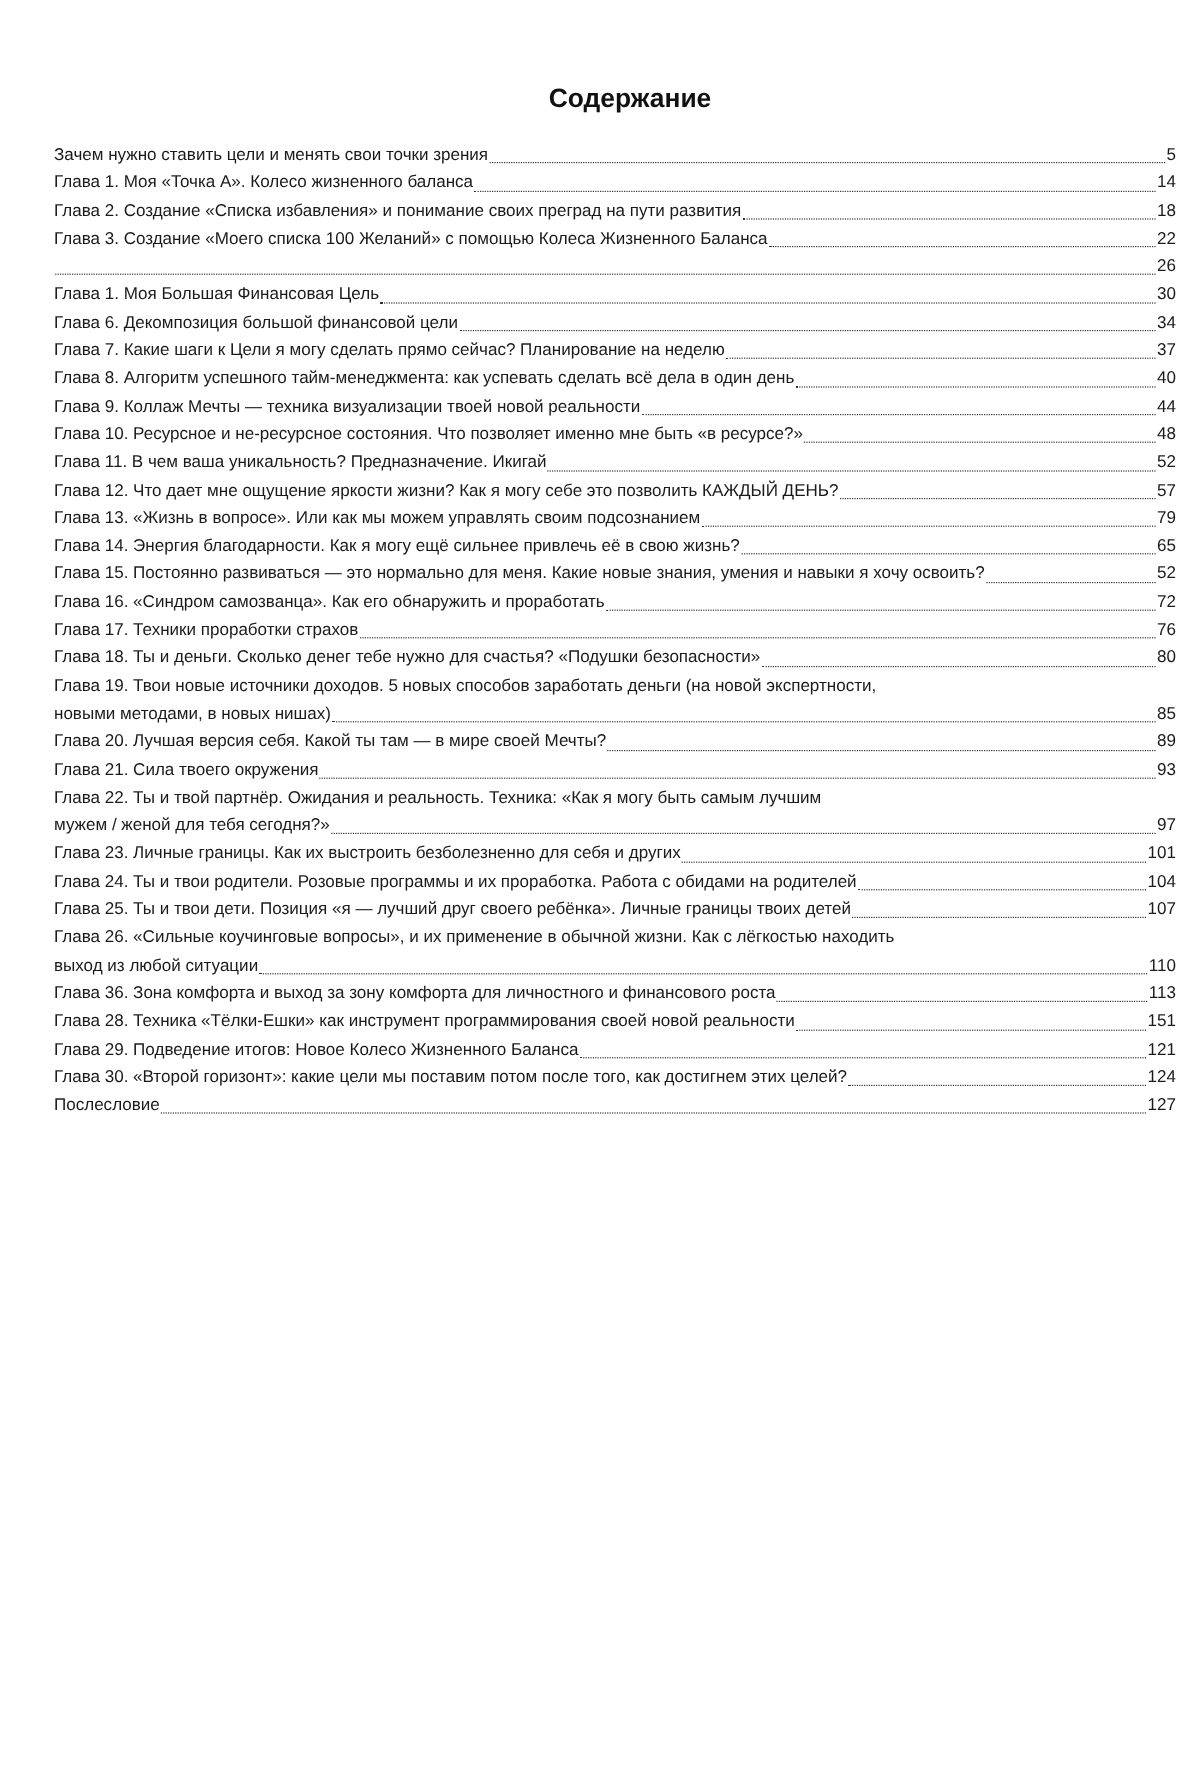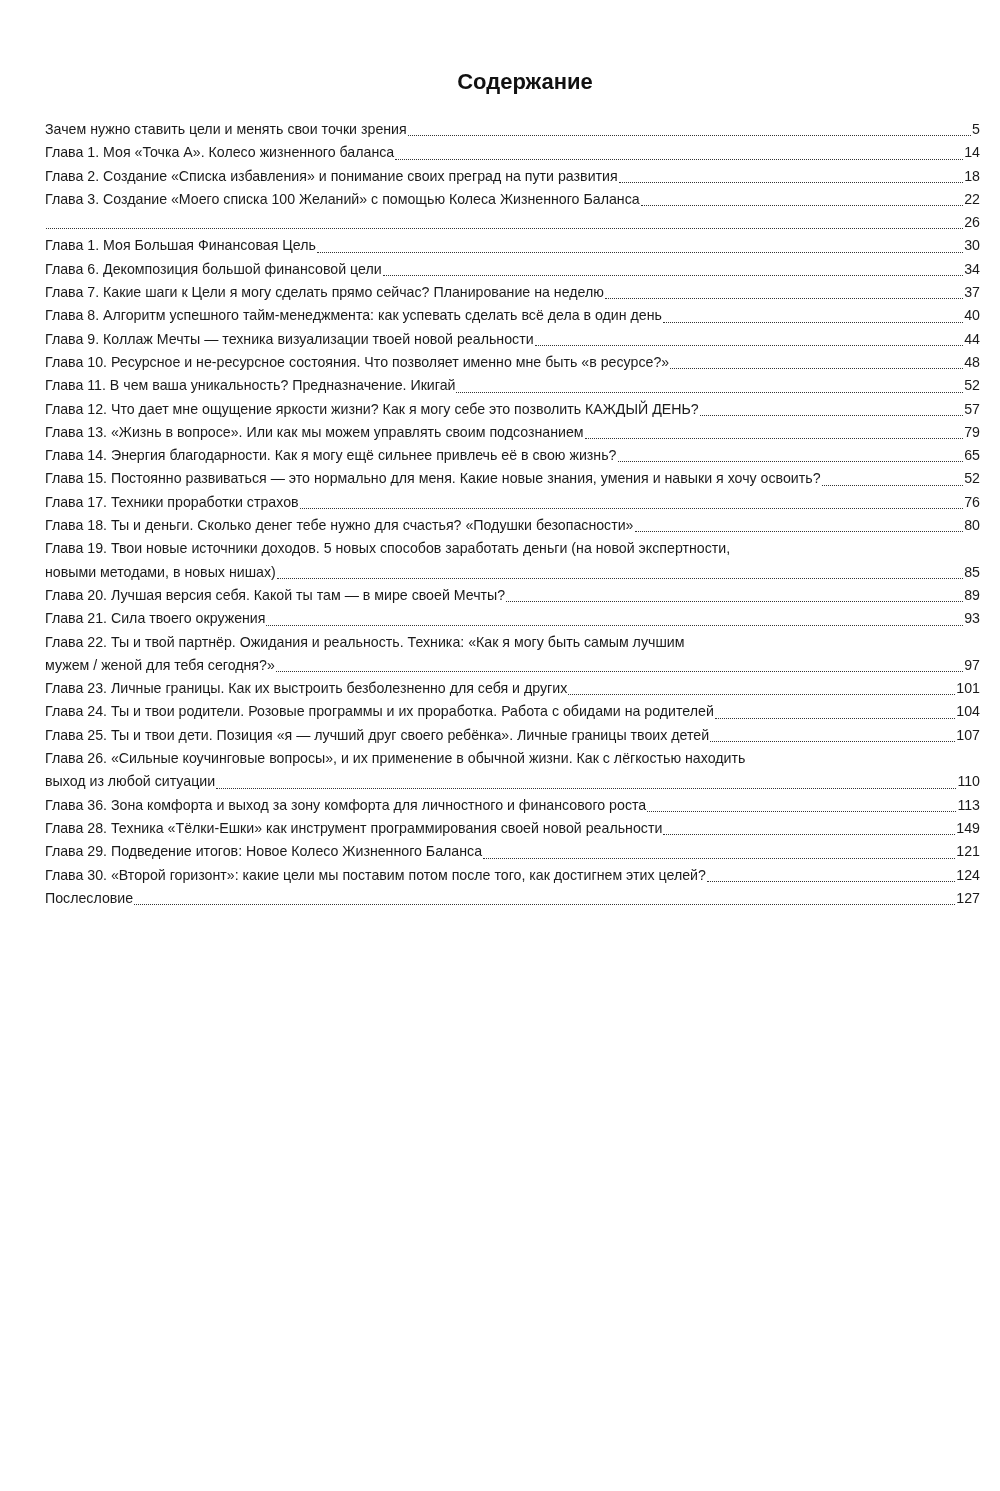--- a/index.html
+++ b/index.html
@@ -137,20 +137,27 @@
     </div>
     <div class="entry">
       <div class="line">
         <span class="text">Глава 15. Постоянно развиваться — это нормально для меня. Какие новые знания, умения и навыки я хочу освоить?</span>
         <span class="leader"></span>
         <span class="page">52</span>
       </div>
     </div>
     <div class="entry">
       <div class="line">
+        <span class="text">Глава 16. «Синдром самозванца». Как его обнаружить и проработать</span>
+        <span class="leader"></span>
+        <span class="page">72</span>
+      </div>
+    </div>
+    <div class="entry">
+      <div class="line">
         <span class="text">Глава 17. Техники проработки страхов</span>
         <span class="leader"></span>
         <span class="page">76</span>
       </div>
     </div>
     <div class="entry">
       <div class="line">
         <span class="text">Глава 18. Ты и деньги. Сколько денег тебе нужно для счастья? «Подушки безопасности»</span>
         <span class="leader"></span>
         <span class="page">80</span>
@@ -219,21 +226,21 @@
       <div class="line">
         <span class="text">Глава 36. Зона комфорта и выход за зону комфорта для личностного и финансового роста</span>
         <span class="leader"></span>
         <span class="page">113</span>
       </div>
     </div>
     <div class="entry">
       <div class="line">
         <span class="text">Глава 28. Техника «Тёлки-Ешки» как инструмент программирования своей новой реальности</span>
         <span class="leader"></span>
-        <span class="page">149</span>
+        <span class="page">151</span>
       </div>
     </div>
     <div class="entry">
       <div class="line">
         <span class="text">Глава 29. Подведение итогов: Новое Колесо Жизненного Баланса</span>
         <span class="leader"></span>
         <span class="page">121</span>
       </div>
     </div>
     <div class="entry">

